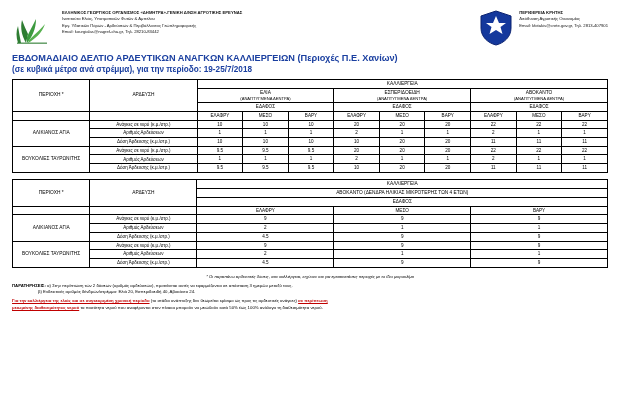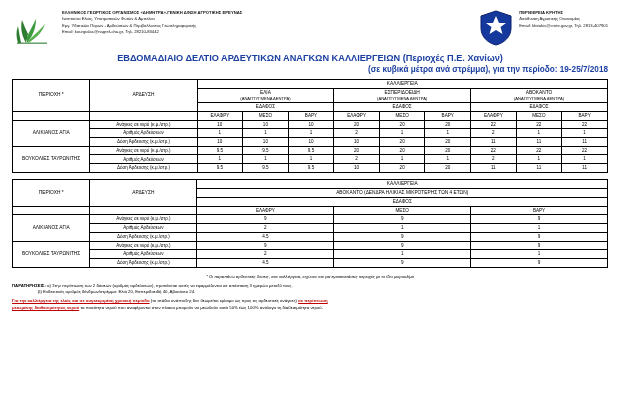--- a/index.html
+++ b/index.html
@@ -53,28 +53,28 @@
     height: 36px;
     flex: 0 0 auto;
   }
   .logo-crete {
     width: 34px;
     height: 36px;
     flex: 0 0 auto;
   }
   
   .title {
-    text-align: center;
+    text-align: left;
     font-size: 9.2px;
     font-weight: bold;
     color: #1a3fa0;
     margin-top: 7px;
   }
   .subtitle {
-    text-align: right;
+    text-align: left;
     font-size: 8.2px;
     font-weight: bold;
     color: #1a3fa0;
     margin-top: 2px;
     margin-bottom: 5px;
   }
   
   table.grid {
     width: 100%;
     border-collapse: collapse;

